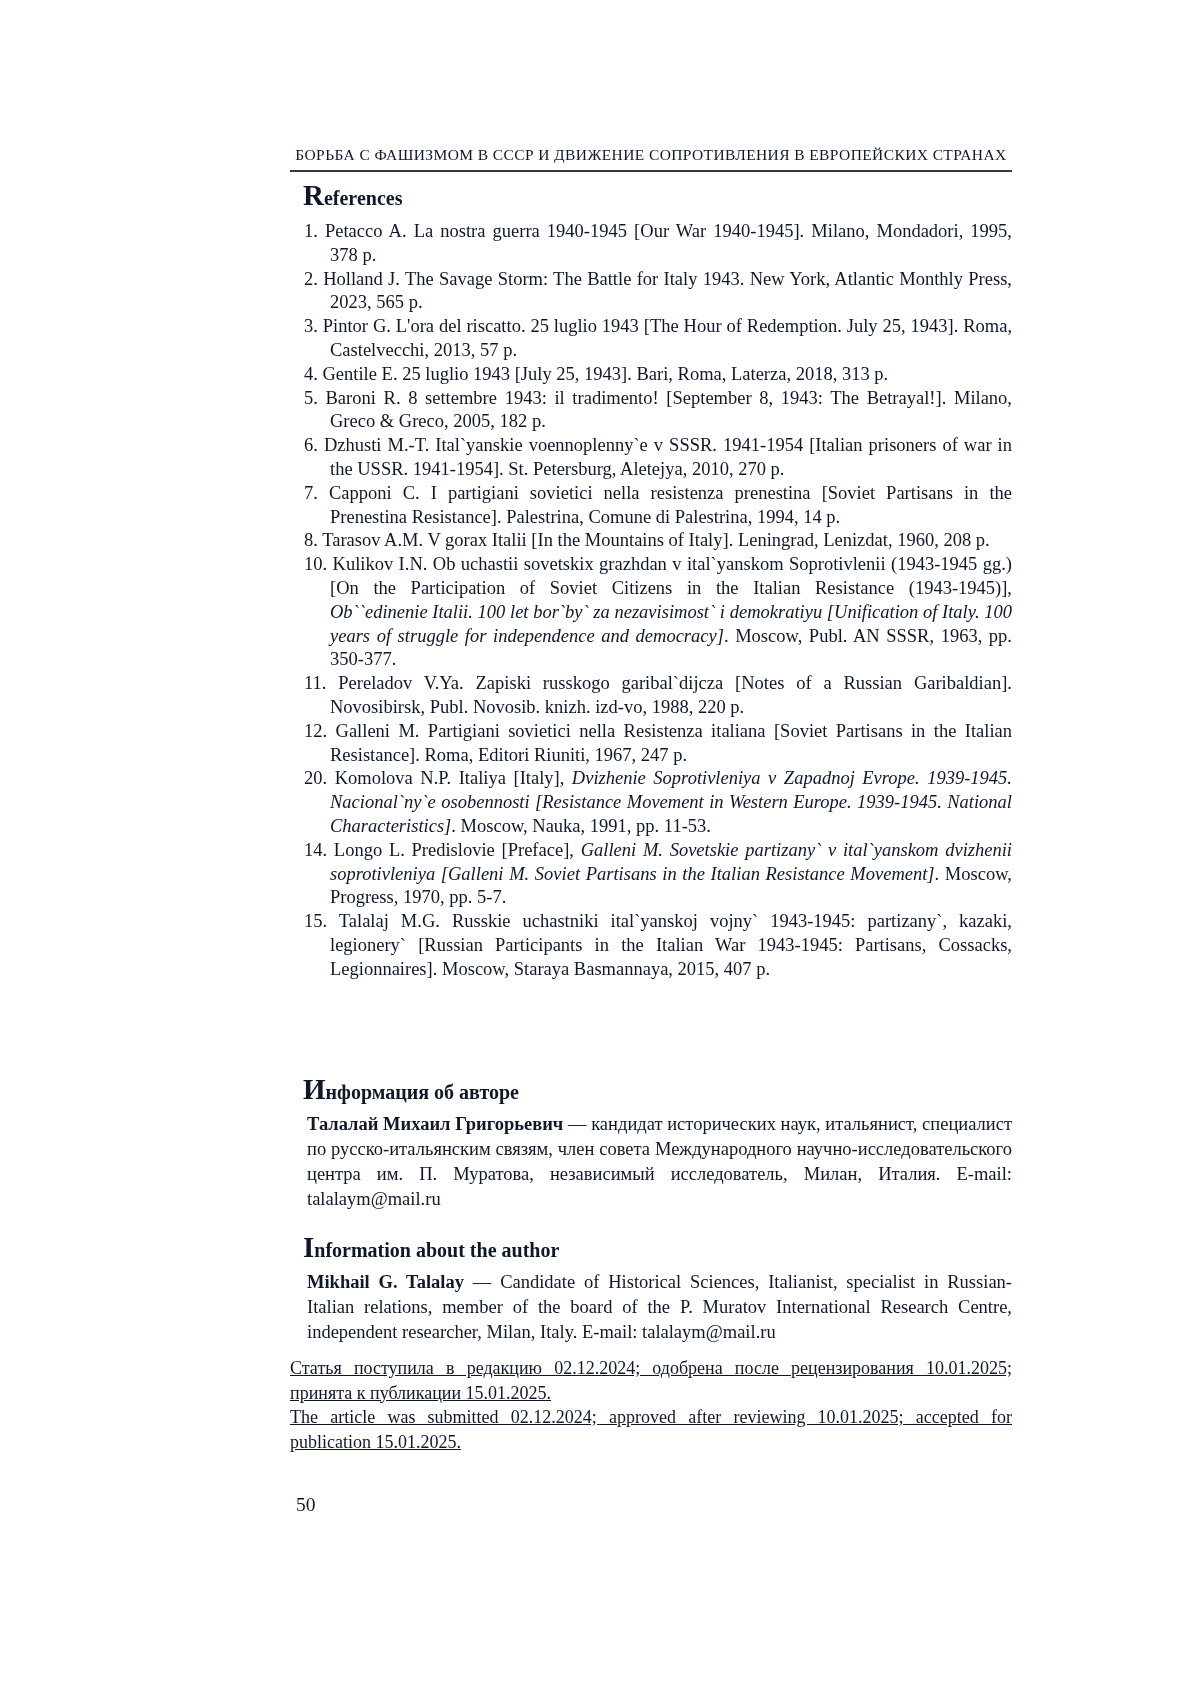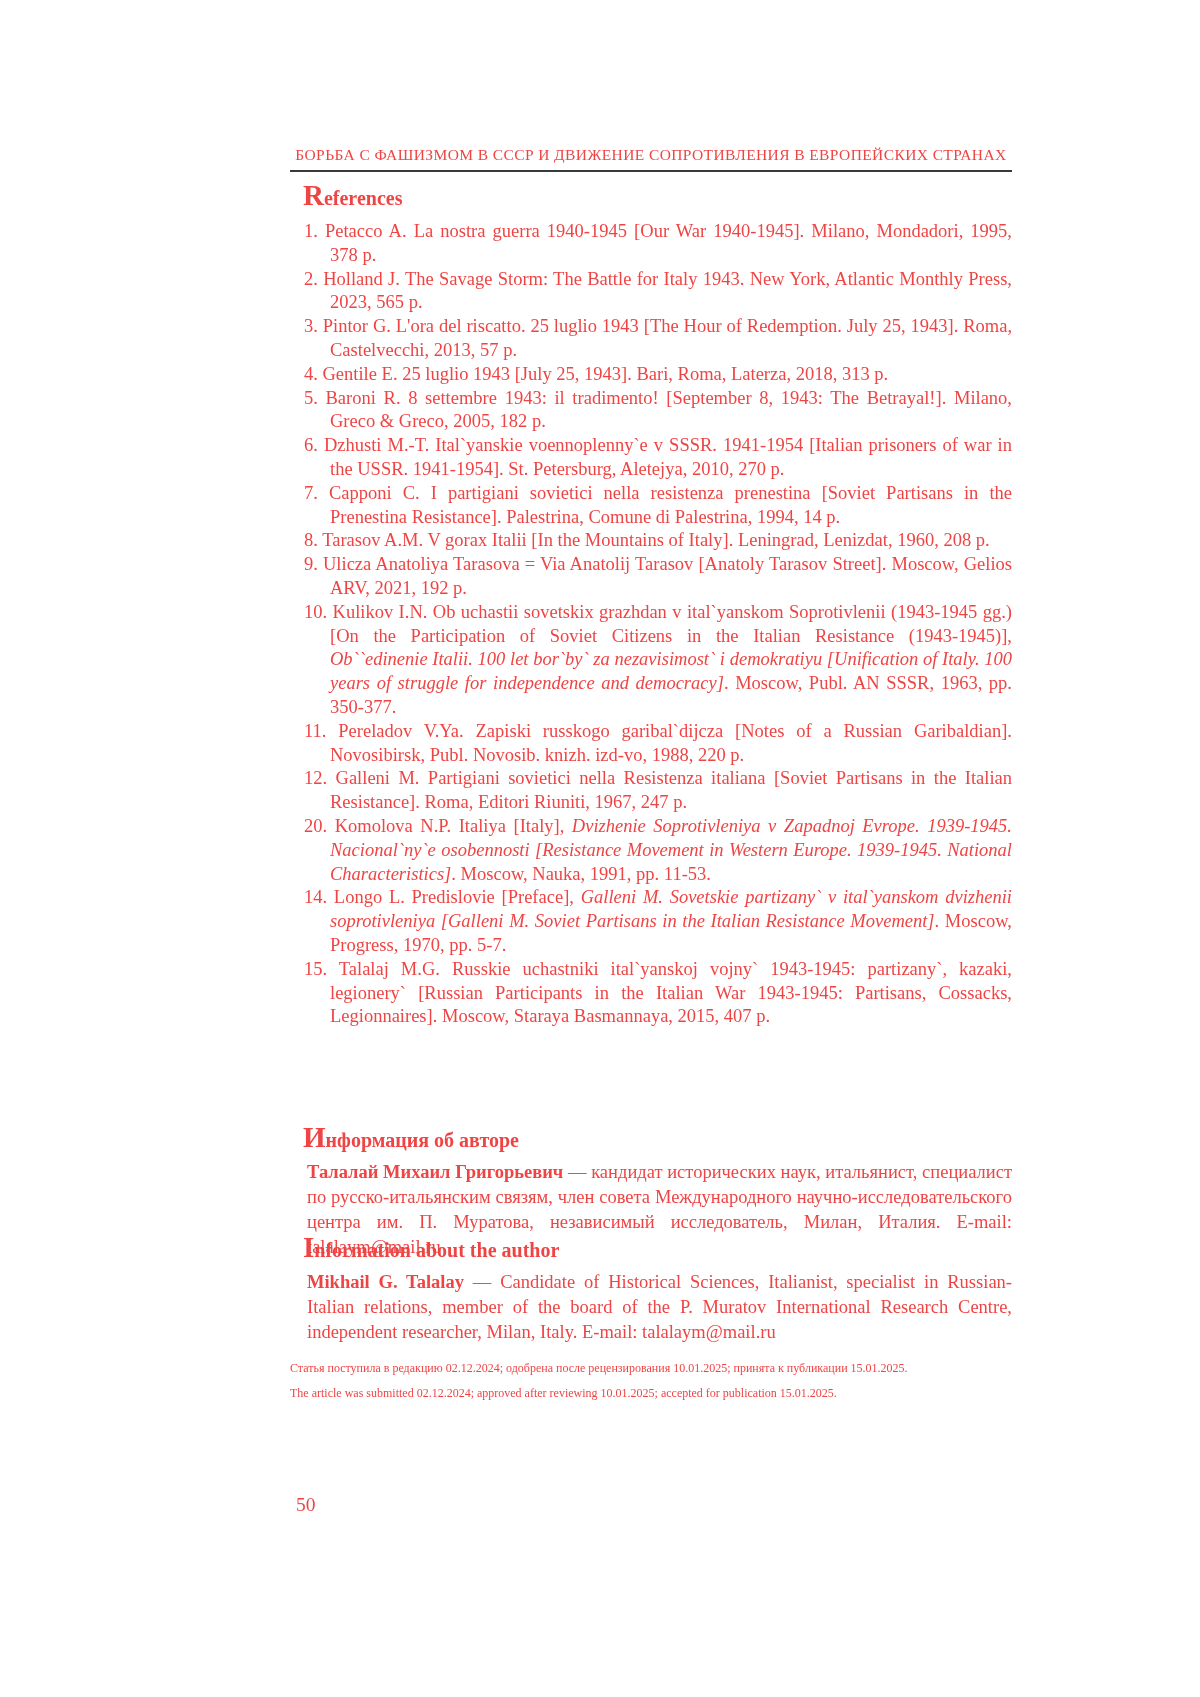--- a/index.html
+++ b/index.html
@@ -2,38 +2,38 @@
 <html lang="ru"><head>
 <meta charset="utf-8">
 <style>
   html, body { margin: 0; padding: 0; background: #ffffff; }
   .page {
     position: relative;
     width: 1200px;
     height: 1697px;
     background: #ffffff;
     font-family: "Liberation Serif", serif;
-    color: #ef4444;
+    color: #0f172a;
     overflow: hidden;
   }
   .running-head {
     position: absolute;
     left: 290px;
     top: 146px;
     width: 722px;
     font-size: 15.5px;
     letter-spacing: 0.4px;
     white-space: nowrap;
     text-align: center;
     padding-bottom: 6px;
     border-bottom: 2px solid #3a3a3a;
   }
   .section { position: absolute; left: 290px; width: 722px; }
   #references { top: 182px; }
-  #author-ru  { top: 1124px; }
+  #author-ru  { top: 1076px; }
   #author-en  { top: 1234px; }
   #submission { top: 1356px; }
   .section-heading {
     font-weight: bold;
     font-size: 20px;
     line-height: 26px;
     margin-left: 13px;
   }
   .section-heading .initial { font-size: 29px; }
   .ref-list {
@@ -44,23 +44,24 @@
   }
   .ref-item { padding-left: 40px; text-indent: -26px; }
   .author-par {
     margin-top: 7px;
     padding-left: 17px;
     font-size: 18.5px;
     line-height: 25px;
     text-align: justify;
   }
   .note {
-    font-size: 12px;
+    font-size: 18px;
     line-height: 24.5px;
     text-align: justify;
+    text-decoration: underline;
   }
   .page-number {
     position: absolute;
     left: 296px;
     top: 1494px;
     font-size: 19.5px;
   }
 </style>
 </head>
 <body>
@@ -75,21 +76,20 @@
     </div>
     <div class="ref-list">
         <div class="ref-item"><span class="ref-num">1. </span><span>Petacco A. La nostra guerra 1940-1945 [Our War 1940-1945]. Milano, Mondadori, 1995, 378 p.</span></div>
         <div class="ref-item"><span class="ref-num">2. </span><span>Holland J. The Savage Storm: The Battle for Italy 1943. New York, Atlantic Monthly Press, 2023, 565 p.</span></div>
         <div class="ref-item"><span class="ref-num">3. </span><span>Pintor G. L'ora del riscatto. 25 luglio 1943 [The Hour of Redemption. July 25, 1943]. Roma, Castelvecchi, 2013, 57 p.</span></div>
         <div class="ref-item"><span class="ref-num">4. </span><span>Gentile E. 25 luglio 1943 [July 25, 1943]. Bari, Roma, Laterza, 2018, 313 p.</span></div>
         <div class="ref-item"><span class="ref-num">5. </span><span>Baroni R. 8 settembre 1943: il tradimento! [September 8, 1943: The Betrayal!]. Milano, Greco &amp; Greco, 2005, 182 p.</span></div>
         <div class="ref-item"><span class="ref-num">6. </span><span>Dzhusti M.-T. Ital`yanskie voennoplenny`e v SSSR. 1941-1954 [Italian prisoners of war in the USSR. 1941-1954]. St. Petersburg, Aletejya, 2010, 270 p.</span></div>
         <div class="ref-item"><span class="ref-num">7. </span><span>Capponi C. I partigiani sovietici nella resistenza prenestina [Soviet Partisans in the Prenestina Resistance]. Palestrina, Comune di Palestrina, 1994, 14 p.</span></div>
         <div class="ref-item"><span class="ref-num">8. </span><span>Tarasov A.M. V gorax Italii [In the Mountains of Italy]. Leningrad, Lenizdat, 1960, 208 p.</span></div>
-        <div class="ref-item"><span class="ref-num">9. </span><span>Ulicza Anatoliya Tarasova = Via Anatolij Tarasov [Anatoly Tarasov Street]. Moscow, Gelios ARV, 2021, 192 p.</span></div>
         <div class="ref-item"><span class="ref-num">10. </span><span>Kulikov I.N. Ob uchastii sovetskix grazhdan v ital`yanskom Soprotivlenii (1943-1945 gg.) [On the Participation of Soviet Citizens in the Italian Resistance (1943-1945)], </span><span style="font-style: italic;">Ob``edinenie Italii. 100 let bor`by` za nezavisimost` i demokratiyu [Unification of Italy. 100 years of struggle for independence and democracy]</span><span>. Moscow, Publ. AN SSSR, 1963, pp. 350-377.</span></div>
         <div class="ref-item"><span class="ref-num">11. </span><span>Pereladov V.Ya. Zapiski russkogo garibal`dijcza [Notes of a Russian Garibaldian]. Novosibirsk, Publ. Novosib. knizh. izd-vo, 1988, 220 p.</span></div>
         <div class="ref-item"><span class="ref-num">12. </span><span>Galleni M. Partigiani sovietici nella Resistenza italiana [Soviet Partisans in the Italian Resistance]. Roma, Editori Riuniti, 1967, 247 p.</span></div>
         <div class="ref-item"><span class="ref-num">20. </span><span>Komolova N.P. Italiya [Italy], </span><span style="font-style: italic;">Dvizhenie Soprotivleniya v Zapadnoj Evrope. 1939-1945. Nacional`ny`e osobennosti [Resistance Movement in Western Europe. 1939-1945. National Characteristics]</span><span>. Moscow, Nauka, 1991, pp. 11-53.</span></div>
         <div class="ref-item"><span class="ref-num">14. </span><span>Longo L. Predislovie [Preface], </span><span style="font-style: italic;">Galleni M. Sovetskie partizany` v ital`yanskom dvizhenii soprotivleniya [Galleni M. Soviet Partisans in the Italian Resistance Movement]</span><span>. Moscow, Progress, 1970, pp. 5-7.</span></div>
         <div class="ref-item"><span class="ref-num">15. </span><span>Talalaj M.G. Russkie uchastniki ital`yanskoj vojny` 1943-1945: partizany`, kazaki, legionery` [Russian Participants in the Italian War 1943-1945: Partisans, Cossacks, Legionnaires]. Moscow, Staraya Basmannaya, 2015, 407 p.</span></div>
       </div>
   </section>
 
   <section class="section" id="author-ru">

